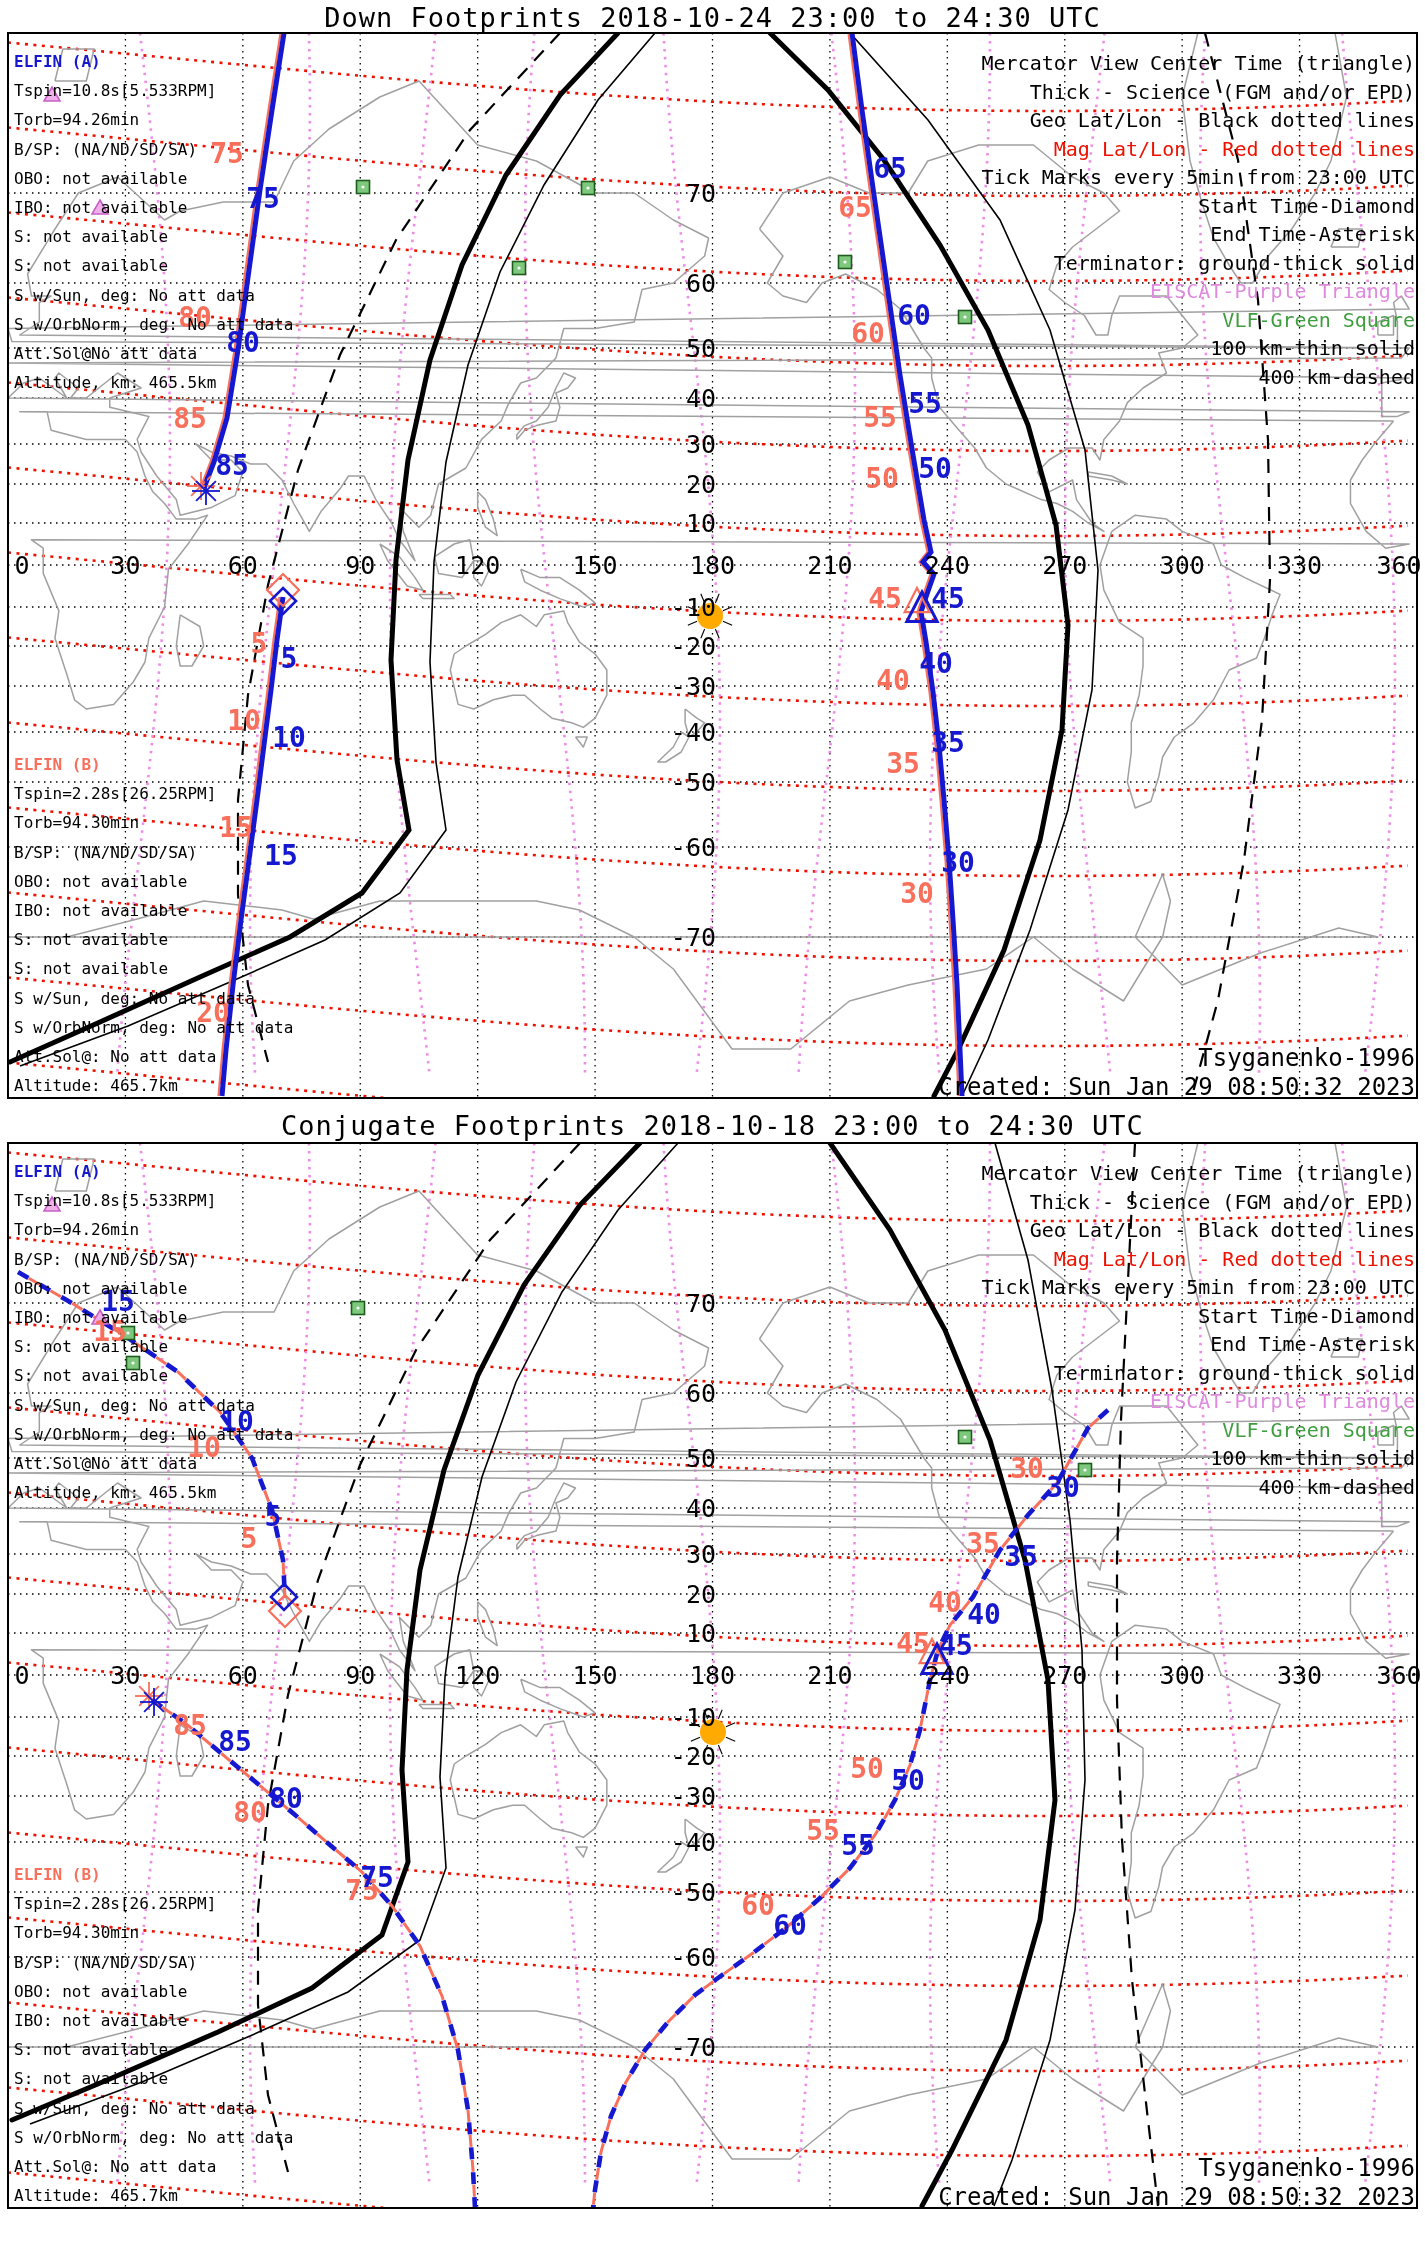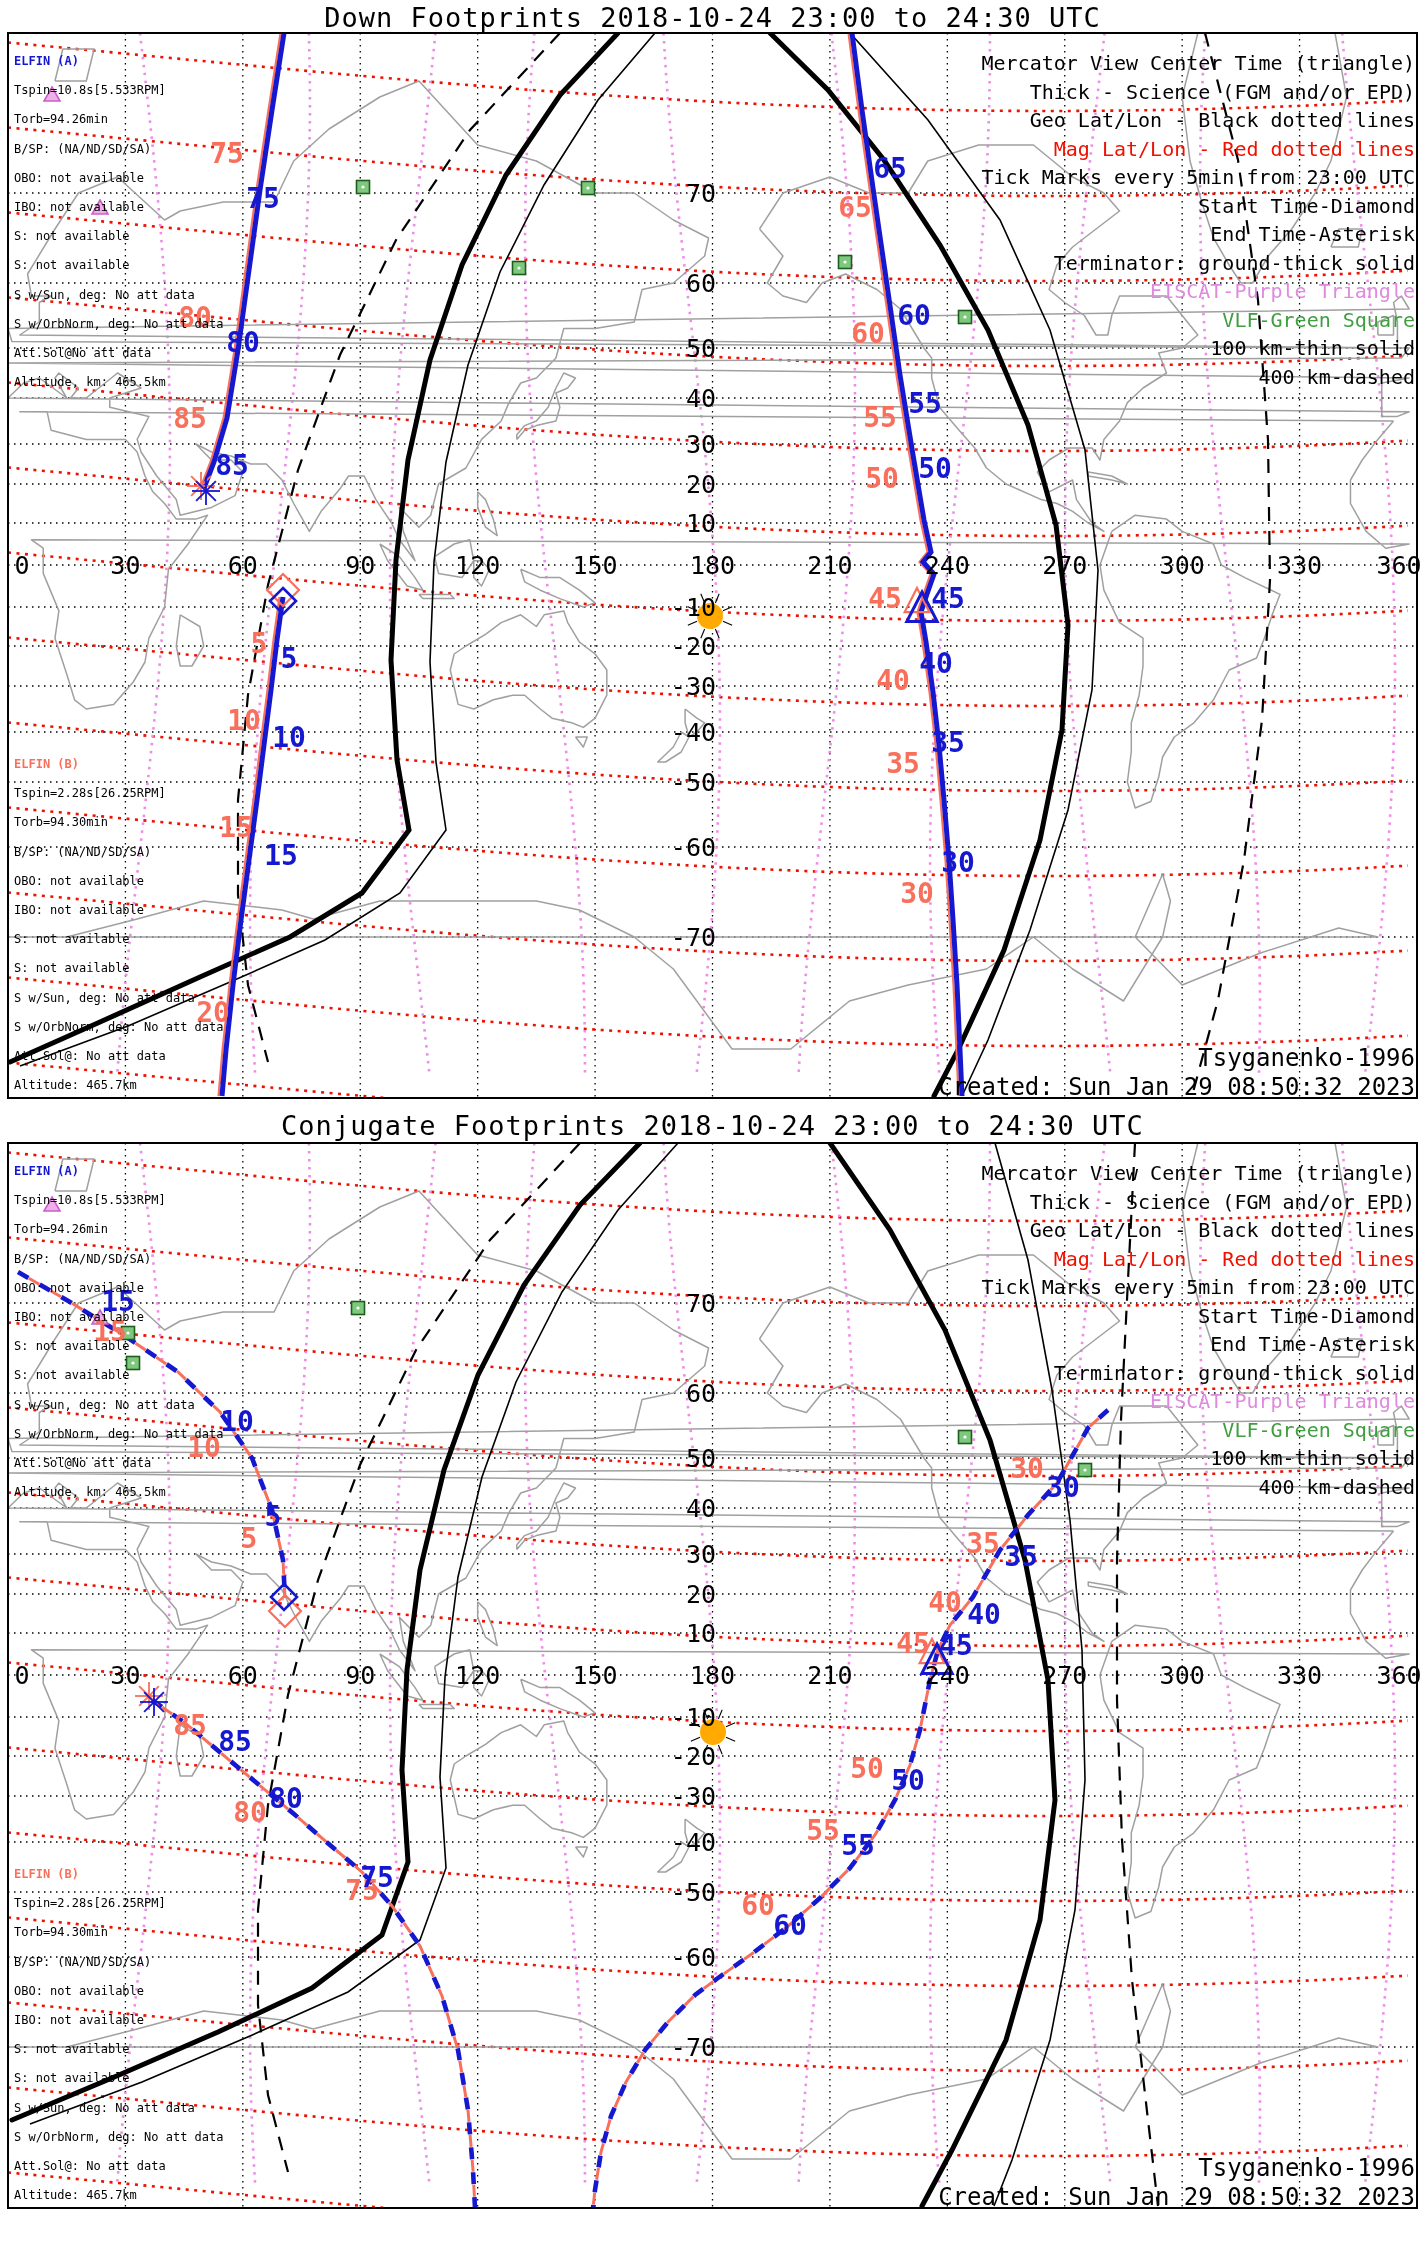--- a/index.html
+++ b/index.html
@@ -1,36 +1,36 @@
 <!DOCTYPE html>
 <html><head>
 <meta charset="utf-8">
 <style>
   html,body{margin:0;padding:0;background:#ffffff;}
   #root{position:relative;width:1425px;height:2250px;background:#ffffff;overflow:hidden;
         font-family:"DejaVu Sans Mono",monospace;}
   svg.maplayer{position:absolute;left:0;top:0;width:1425px;height:2250px;z-index:1;}
   .title{position:absolute;left:0;width:1425px;text-align:center;font-size:27px;
          letter-spacing:1px;color:#000;z-index:3;white-space:pre;}
-  .txtblock{position:absolute;z-index:3;font-size:12px;line-height:29.2px;color:#000;white-space:pre;}
+  .txtblock{position:absolute;z-index:3;font-size:16px;line-height:29.2px;color:#000;white-space:pre;}
   .txtblock .bt{font-weight:bold;}
   .legend{position:absolute;right:10px;text-align:right;z-index:3;font-size:20px;
           line-height:28.5px;white-space:pre;}
   .credits{position:absolute;right:10px;text-align:right;z-index:3;font-size:24px;
            line-height:29px;color:#000;white-space:pre;}
   text{font-family:"DejaVu Sans Mono",monospace;}
   .latlon{font-size:25px;fill:#000;}
   .ticklab{font-size:28px;font-weight:bold;}
 </style>
 </head>
 <body>
 
 <div id="root">
   <div class="title" style="top:2px">Down Footprints 2018-10-24 23:00 to 24:30 UTC</div>
-  <div class="title" style="top:1110px">Conjugate Footprints 2018-10-24 23:00 to 24:30 UTC</div>
+  <div class="title" style="top:1110px">Conjugate Footprints 2018-10-18 23:00 to 24:30 UTC</div>
   <svg class="maplayer" id="svg0">
       <defs>
         <clipPath id="clip0">
           <rect x="8" y="33" width="1409" height="1065"></rect>
         </clipPath>
       </defs>
       <g clip-path="url(#clip0)">
         <g>
           <line x1="8" y1="565" x2="1417" y2="565" stroke="#000" stroke-width="1.3" stroke-dasharray="1.5 4.5"></line>
           <line x1="8" y1="523" x2="1417" y2="523" stroke="#000" stroke-width="1.3" stroke-dasharray="1.5 4.5"></line>

